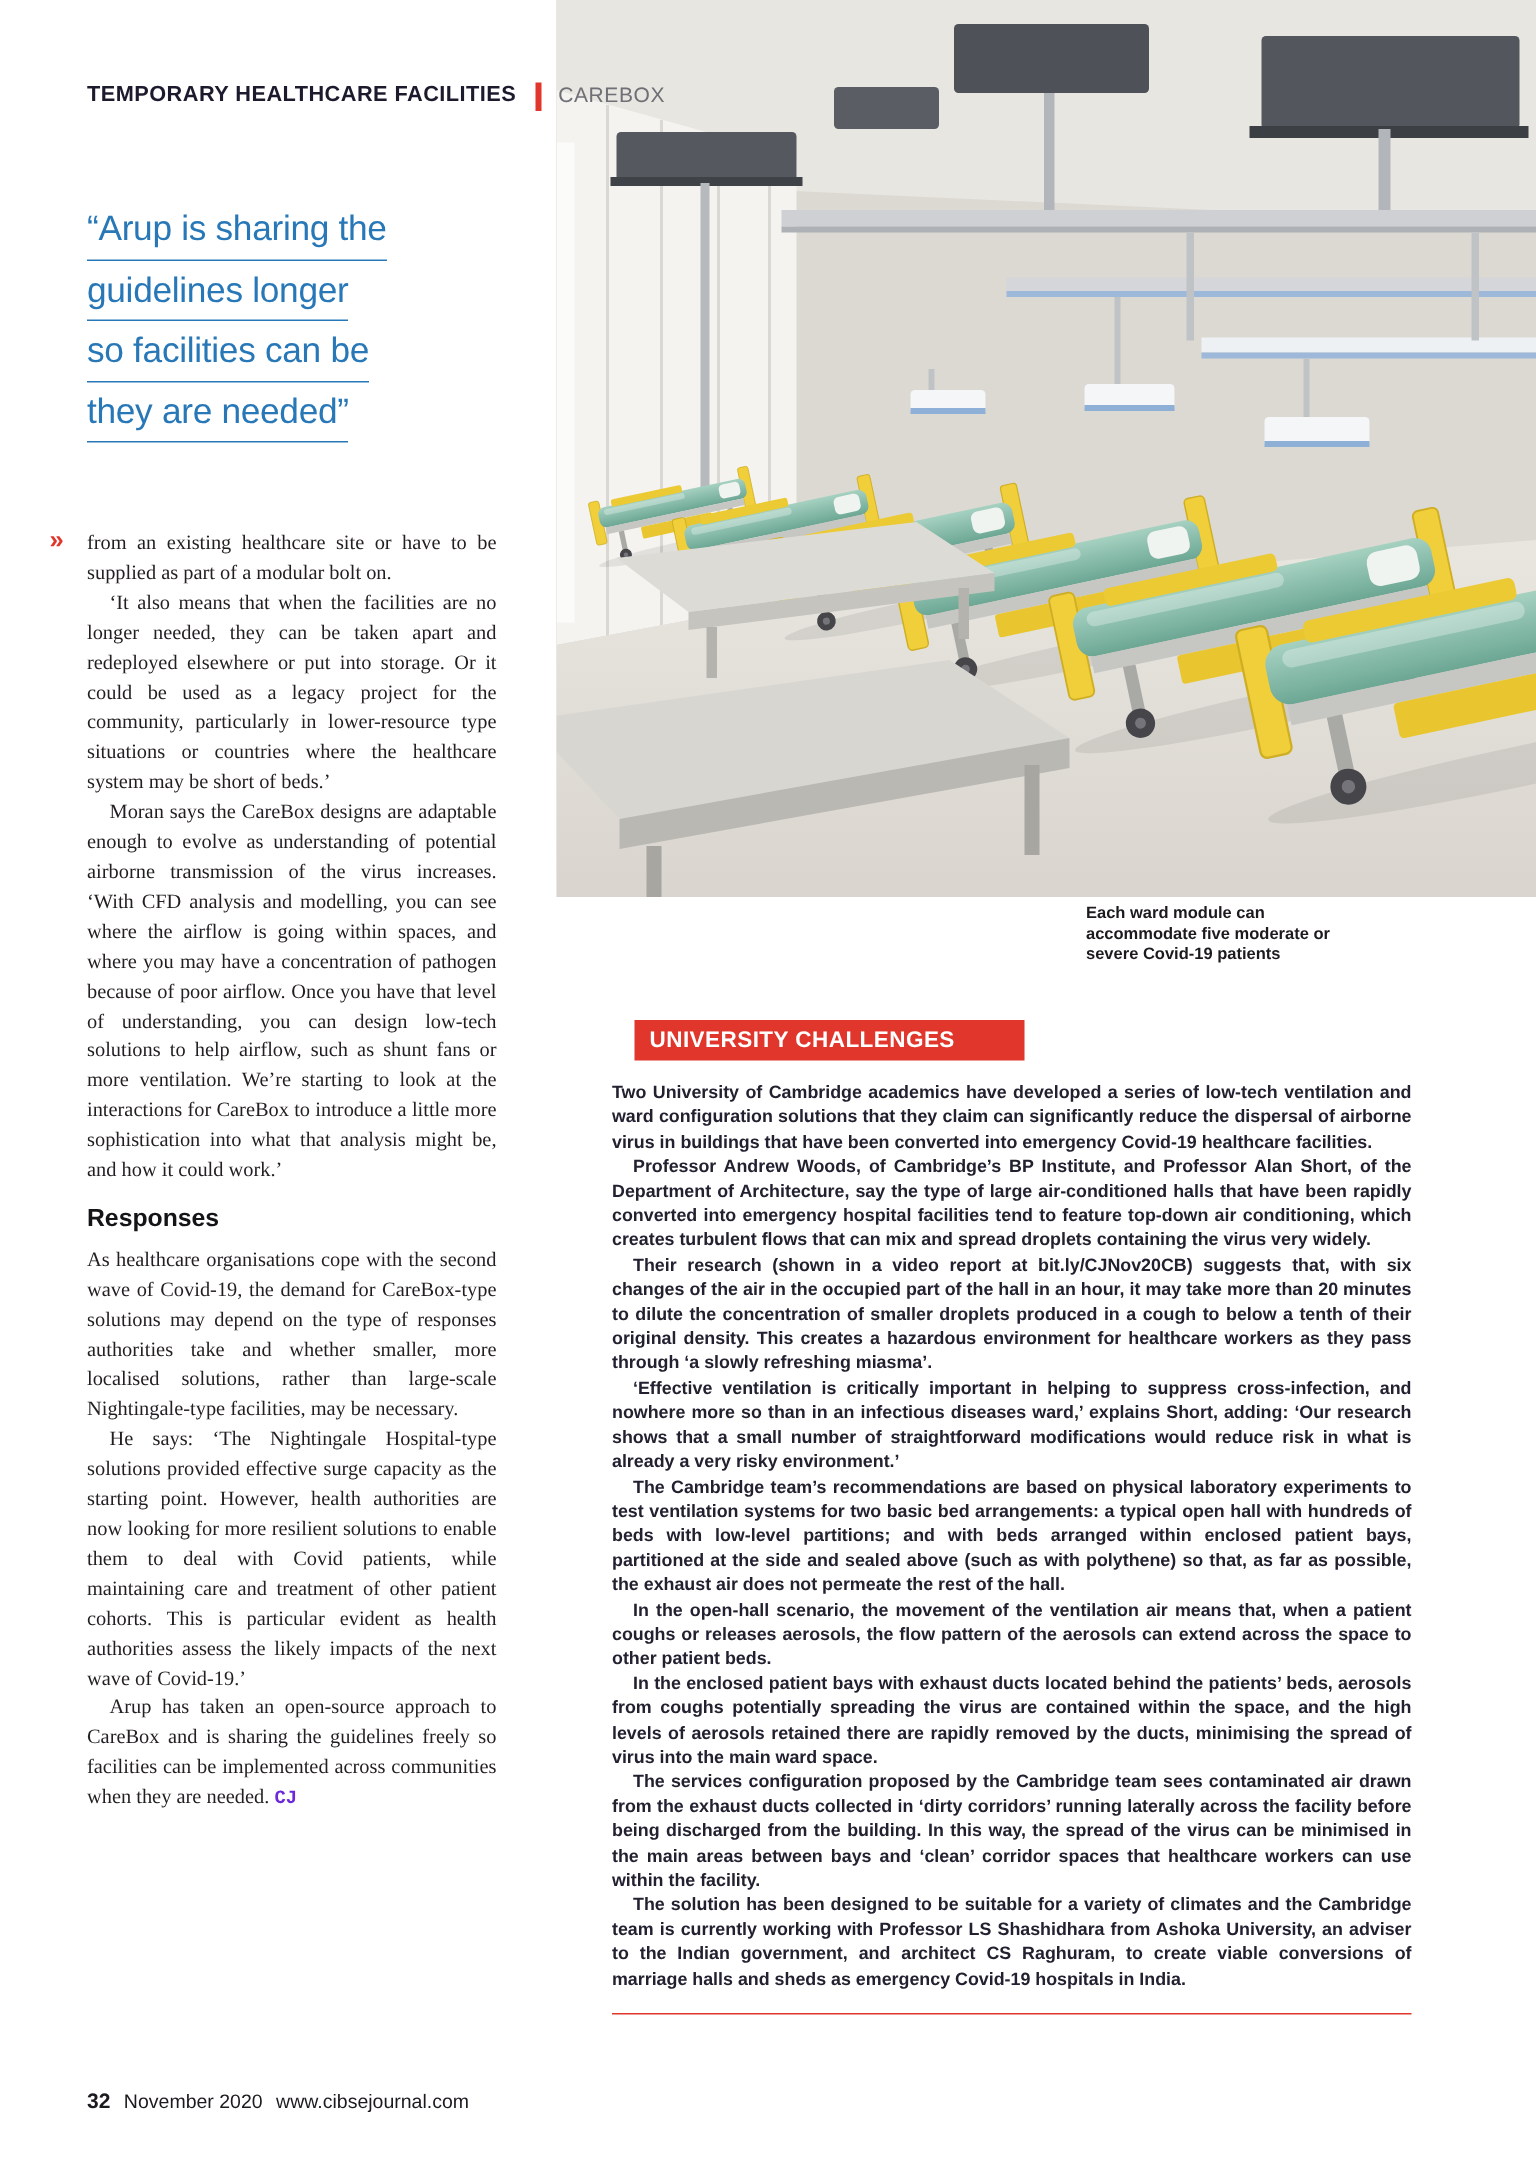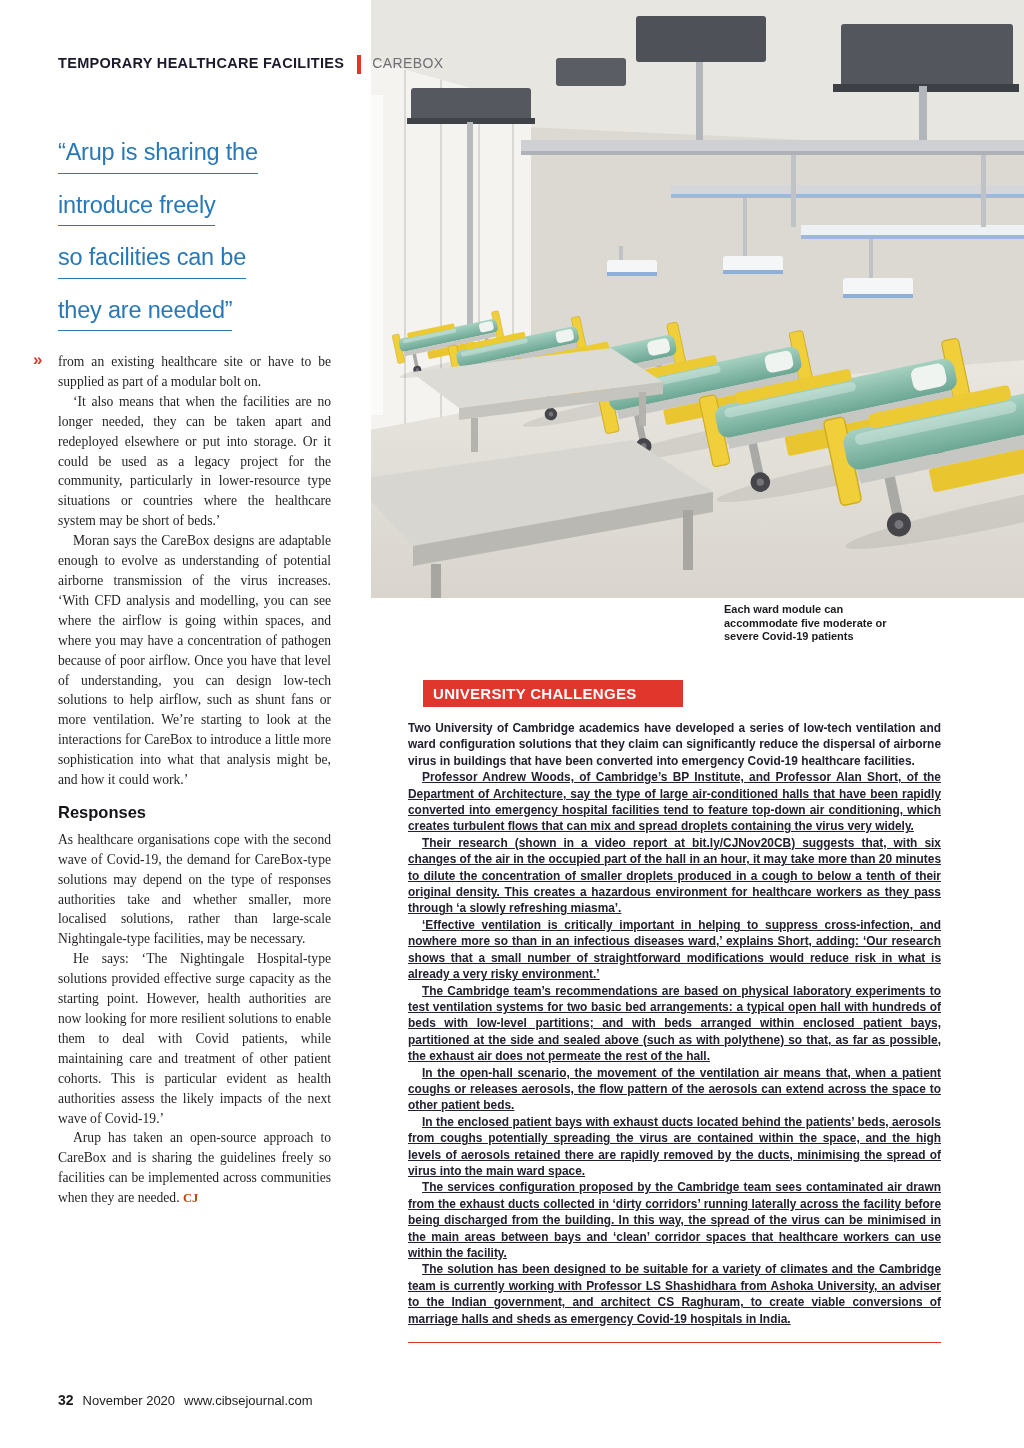--- a/index.html
+++ b/index.html
@@ -21,52 +21,52 @@
   
   .kicker-row { position:absolute; left:58px; top:55px; display:flex; align-items:flex-start; z-index:5; }
   .kicker { font-size:14.5px; font-weight:bold; color:#1c1b2e; letter-spacing:.3px; }
   .kicker-divider { width:4px; height:19px; background:#e0362c; margin:0 11px 0 13px; }
   .kicker-tag { font-size:14px; color:#6f6f76; letter-spacing:.4px; }
 
   
   .pull-quote { position:absolute; left:58px; top:141px; color:#2878b8; }
   .pq-line {
     display:table; font-size:23.5px; line-height:1; letter-spacing:-.2px;
-    padding-bottom:8px; border-bottom:1.6px solid #2878b8; margin-bottom:20px; white-space:nowrap;
+    padding-bottom:8px; border-bottom:1.6px solid #2878b8; margin-bottom:8px; white-space:nowrap;
   }
 
   
   .article {
     position:absolute; left:58px; top:352px; width:273px;
     font-family:"Liberation Serif", serif; font-size:13.6px; line-height:19.9px;
     color:#221e21; text-align:justify;
   }
   .article p + p { text-indent:15px; }
   .lead { position:relative; }
   .cont-marker {
     position:absolute; left:-25px; top:-2px; color:#e0362c;
     font-family:"Liberation Sans", sans-serif; font-weight:bold; font-size:17px;
   }
   .responses-heading {
     font-family:"Liberation Sans", sans-serif; font-weight:bold; font-size:16.5px;
     color:#141318; margin:13px 0 7px; text-align:left;
   }
-  .end-mark { color:#c2410c; font-family:Liberation Serif, serif; font-weight:bold; font-size:12.5px; }
+  .end-mark { color:#6d28d9; font-family:Liberation Mono, monospace; font-weight:bold; font-size:12.5px; }
 
   
   .uni-box { position:absolute; left:408px; top:680px; width:533px; }
   .uni-title {
     display:inline-block; background:#e0362c; color:#fff;
     font-size:15px; font-weight:bold; letter-spacing:.3px; padding:5px 46px 5px 10px;margin-left:15px;
   }
   .uni-body {
     margin-top:13px; font-size:11.9px; font-weight:bold; line-height:16.4px;
     color:#232030; text-align:justify;
   }
-  .uni-body p + p { text-indent:14px;text-decoration:underline; }
+  .uni-body p + p { text-indent:14px; }
   .uni-rule { border-top:1.7px solid #e0362c; margin-top:15px; height:0; }
 
   
   .page-footer { position:absolute; left:58px; top:1392px; display:flex; align-items:baseline; gap:9px; font-size:13px; color:#1d1a1f; }
   .page-number { font-weight:bold; font-size:14px; }
 </style>
 </head>
 <body>
 
 <div class="page">
@@ -176,21 +176,21 @@
   </div>
 
   <div class="kicker-row">
     <span class="kicker">TEMPORARY HEALTHCARE FACILITIES</span>
     <span class="kicker-divider"></span>
     <span class="kicker-tag">CAREBOX</span>
   </div>
 
   <div class="pull-quote">
     <span class="pq-line">“Arup is sharing the</span>
-    <span class="pq-line">introduce freely</span>
+    <span class="pq-line">guidelines longer</span>
     <span class="pq-line">so facilities can be</span>
     <span class="pq-line">they are needed”</span>
   </div>
 
   <div class="article">
     <p class="lead">
       <span class="cont-marker">»</span>
       <span>from an existing healthcare site or have to be supplied as part of a modular bolt on.</span>
     </p>
     <p>‘It also means that when the facilities are no longer needed, they can be taken apart and redeployed elsewhere or put into storage. Or it could be used as a legacy project for the community, particularly in lower-resource type situations or countries where the healthcare system may be short of beds.’</p>

